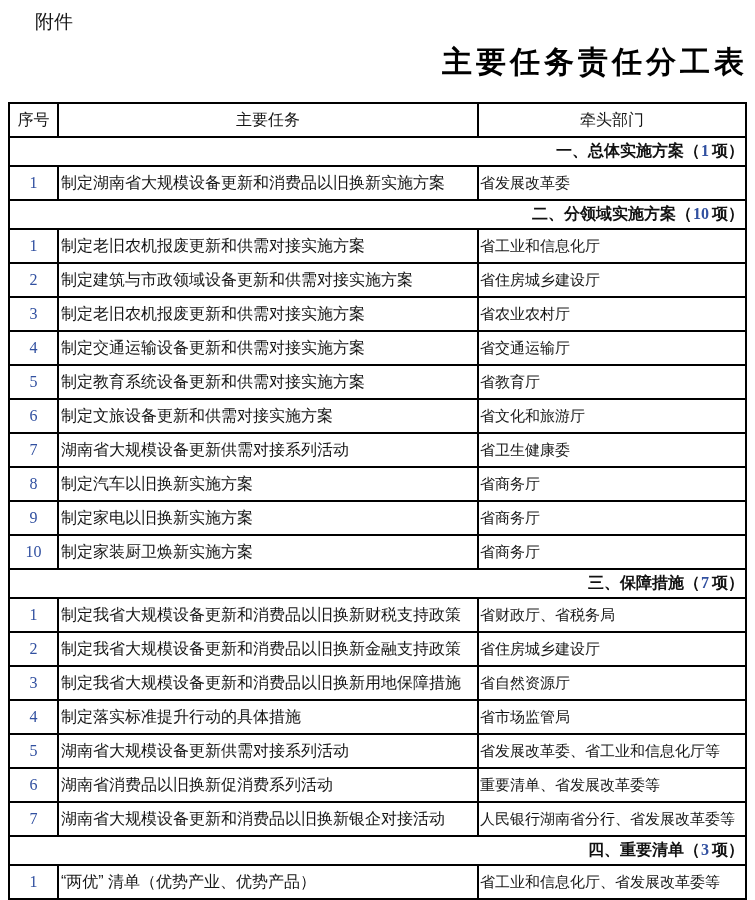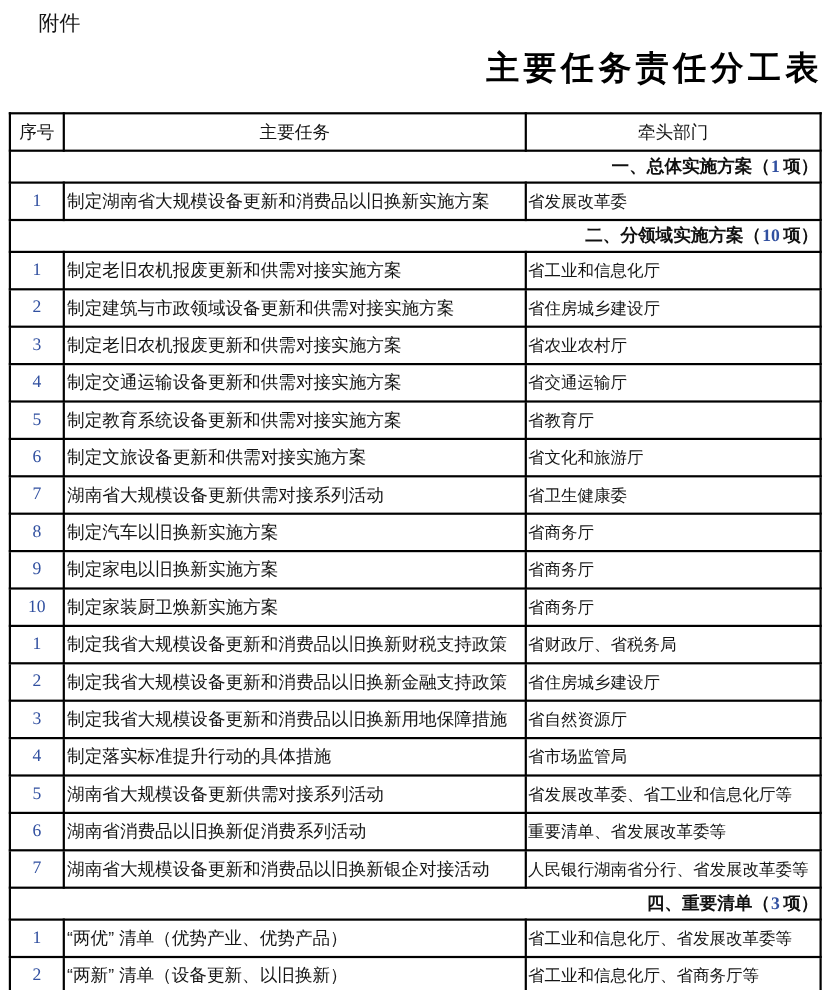--- a/index.html
+++ b/index.html
@@ -161,20 +161,23 @@
         <tr class="data-row">
           <td class="idx num">9</td>
           <td class="task">制定家电以旧换新实施方案</td>
           <td class="dept">省商务厅</td>
         </tr>
         <tr class="data-row">
           <td class="idx num">10</td>
           <td class="task">制定家装厨卫焕新实施方案</td>
           <td class="dept">省商务厅</td>
         </tr>
+        <tr class="section-row">
+          <td colspan="3"><span class="sec-prefix">三、保障措施（</span><span class="sec-count num">7</span><span class="sec-suffix">项）</span></td>
+        </tr>
         <tr class="data-row">
           <td class="idx num">1</td>
           <td class="task">制定我省大规模设备更新和消费品以旧换新财税支持政策</td>
           <td class="dept">省财政厅、省税务局</td>
         </tr>
         <tr class="data-row">
           <td class="idx num">2</td>
           <td class="task">制定我省大规模设备更新和消费品以旧换新金融支持政策</td>
           <td class="dept">省住房城乡建设厅</td>
         </tr>

